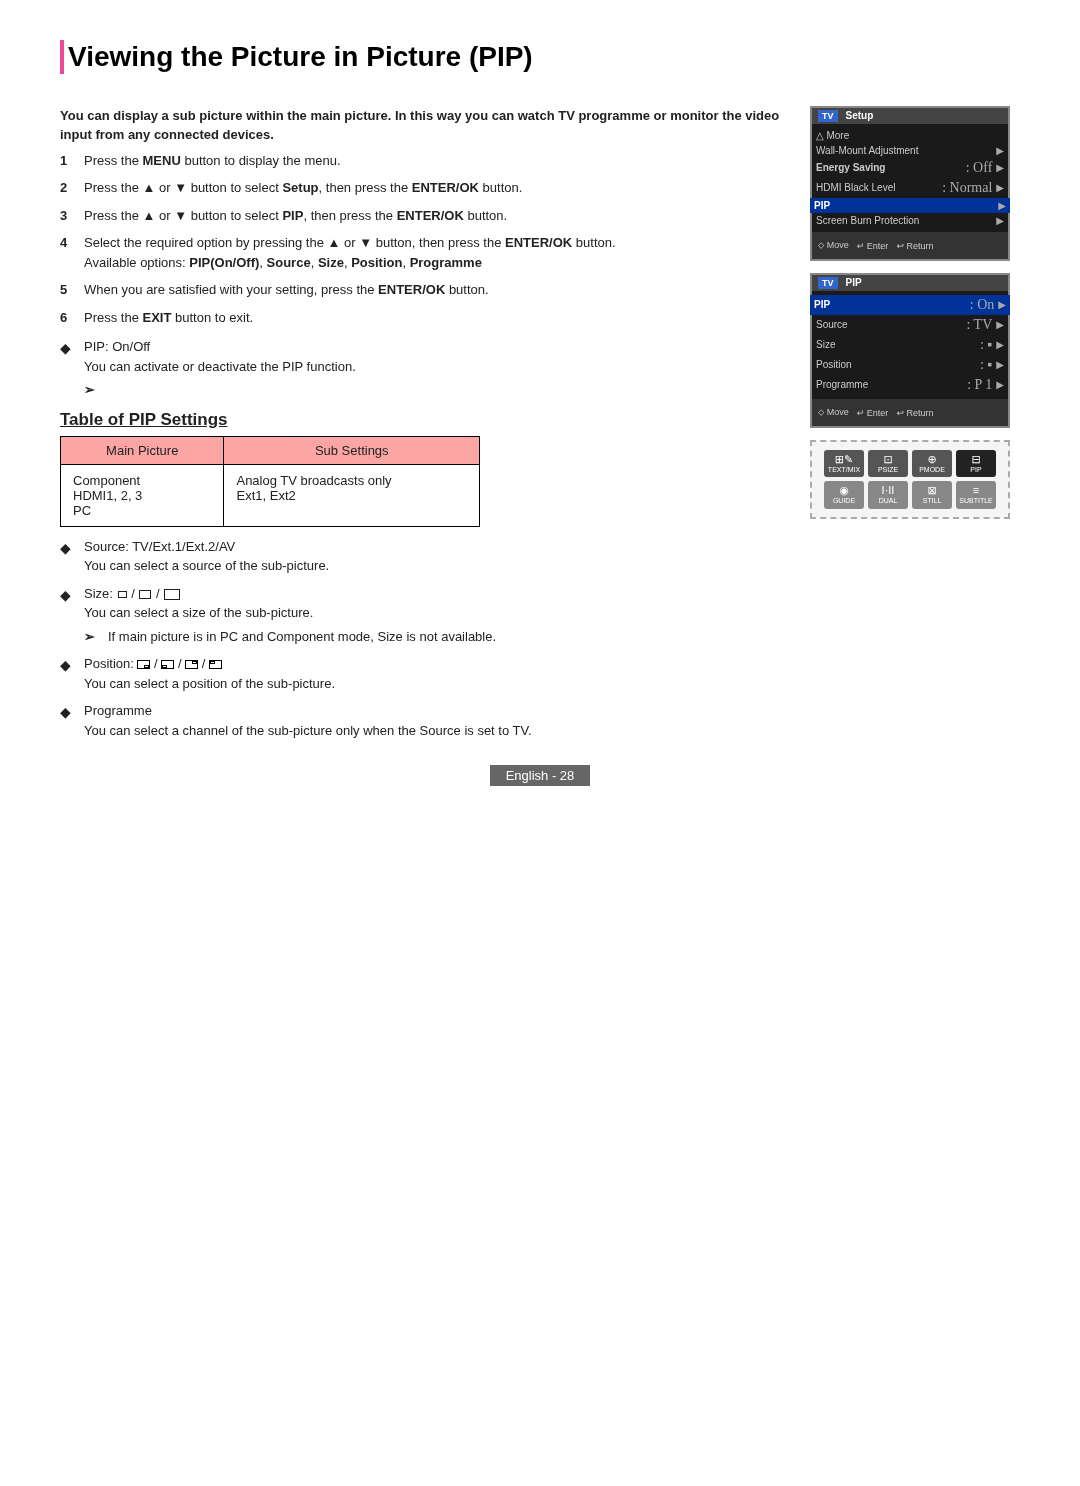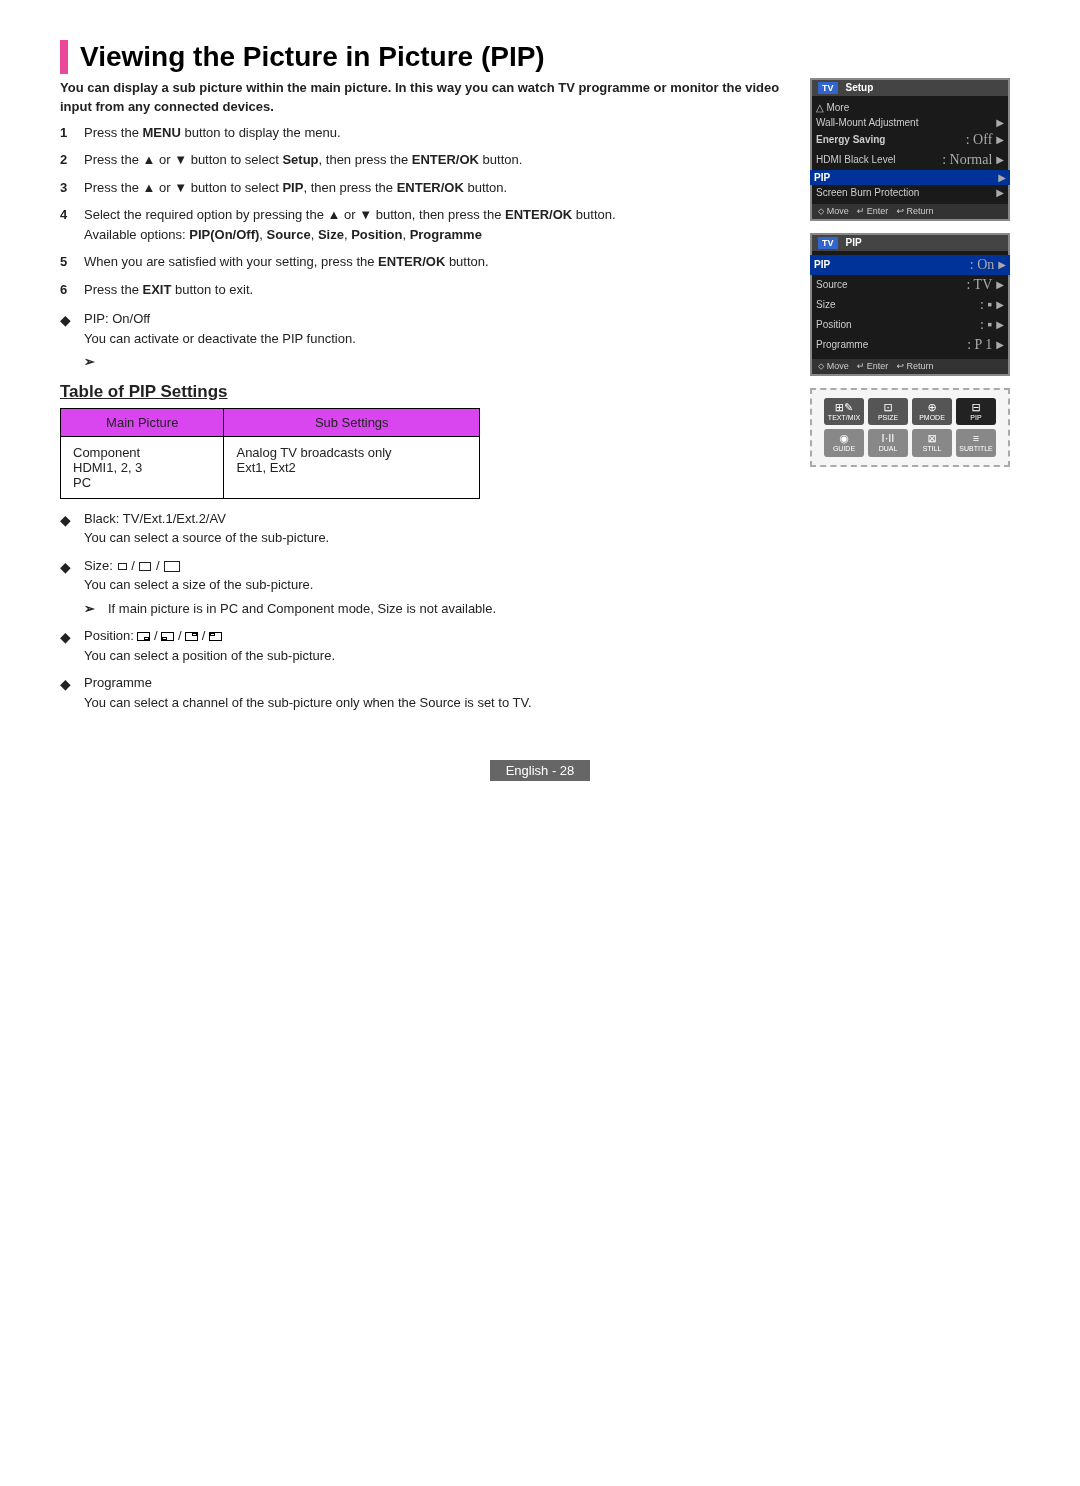--- a/index.html
+++ b/index.html
@@ -14,23 +14,23 @@
       padding: 40px 60px 40px 60px;
     }
 
     .page-container {
       max-width: 960px;
       margin: 0 auto;
     }
 
     
     .page-title-container {
-      border-left: 8px solid #ec4899;
-      padding-left: 12px;
-      margin-bottom: 4px;
+      border-left: 4px solid #ec4899;
+      padding-left: 4px;
+      margin-bottom: 32px;
     }
 
     .page-title {
       font-size: 28px;
       font-weight: bold;
       color: #000;
       line-height: 1.2;
     }
 
     
@@ -143,21 +143,21 @@
       border-collapse: collapse;
       width: 100%;
       max-width: 420px;
       font-size: 13px;
     }
 
     .pip-table th {
       border: 1px solid #000;
       padding: 6px 21px;
       text-align: center;
-      background: #d946ef;
+      background: #fca5a5;
       font-weight: normal;
     }
 
     .pip-table td {
       border: 1px solid #000;
       padding: 8px 12px;
       vertical-align: top;
       background: #fff;
     }
 
@@ -226,22 +226,22 @@
       color: #aaa;
       font-size: 10px;
     }
 
     .tv-footer {
       background: #333;
       color: #ccc;
       font-size: 9px;
       display: flex;
       gap: 8px;
-      padding: 2px 6px;
-      align-items: flex-start;
+      padding: 8px 6px;
+      align-items: flex-end;
     }
 
     
     .remote-section {
       border: 2px dashed #aaa;
       background: #f5f5f5;
       padding: 8px;
       width: 200px;
     }
 
@@ -283,21 +283,21 @@
 
     .remote-row2 {
       display: flex;
       gap: 4px;
       justify-content: center;
     }
 
     
     .page-footer {
       text-align: center;
-      margin-top: 40px;
+      margin-top: 17px;
       font-size: 13px;
     }
 
     .footer-badge {
       background: #666;
       color: #fff;
       padding: 3px 16px;
       display: inline-block;
       font-size: 13px;
     }
@@ -425,21 +425,21 @@
               <td>Component<br>HDMI1, 2, 3<br>PC</td>
               <td>Analog TV broadcasts only<br>Ext1, Ext2</td>
             </tr>
           </tbody>
         </table>
       </div>
 
       <div class="bullet-section">
         <span class="bullet-diamond">◆</span>
         <div class="bullet-content">
-          <b>Black: TV/Ext.1/Ext.2/AV</b><br>
+          <b>Source: TV/Ext.1/Ext.2/AV</b><br>
           <span>You can select a source of the sub-picture.</span>
         </div>
       </div>
 
       <div class="bullet-section">
         <span class="bullet-diamond">◆</span>
         <div class="bullet-content">
           <b>Size: <span class="icon-box-small"></span> / <span class="icon-box"></span> / <span class="icon-box-large"></span></b><br>
           <span>You can select a size of the sub-picture.</span>
           <div class="note-item">

